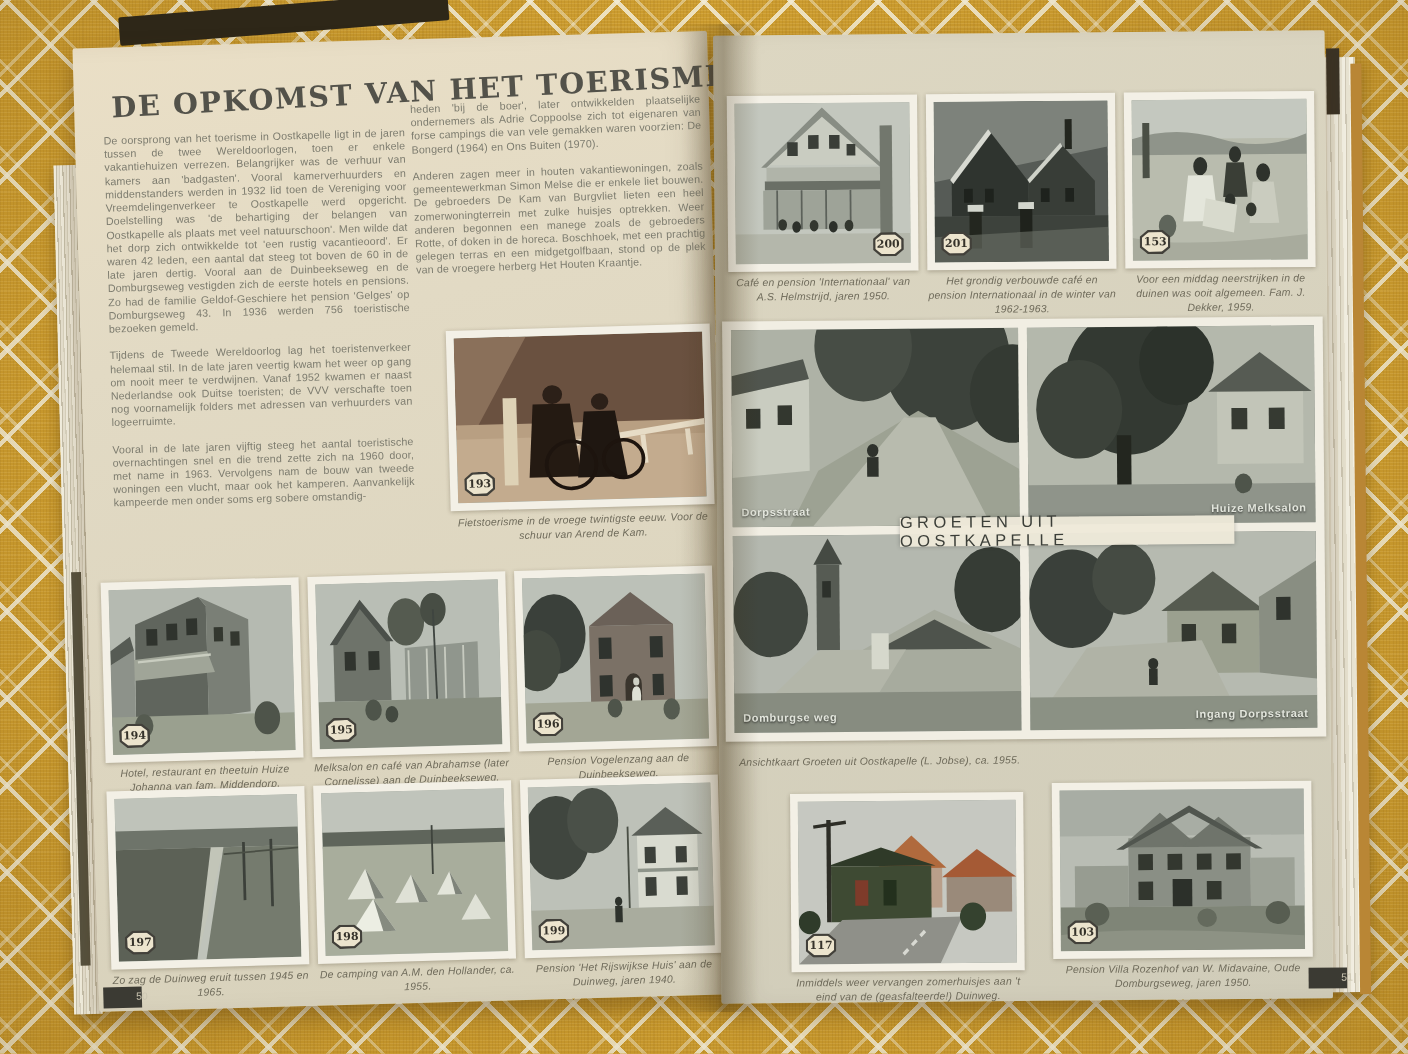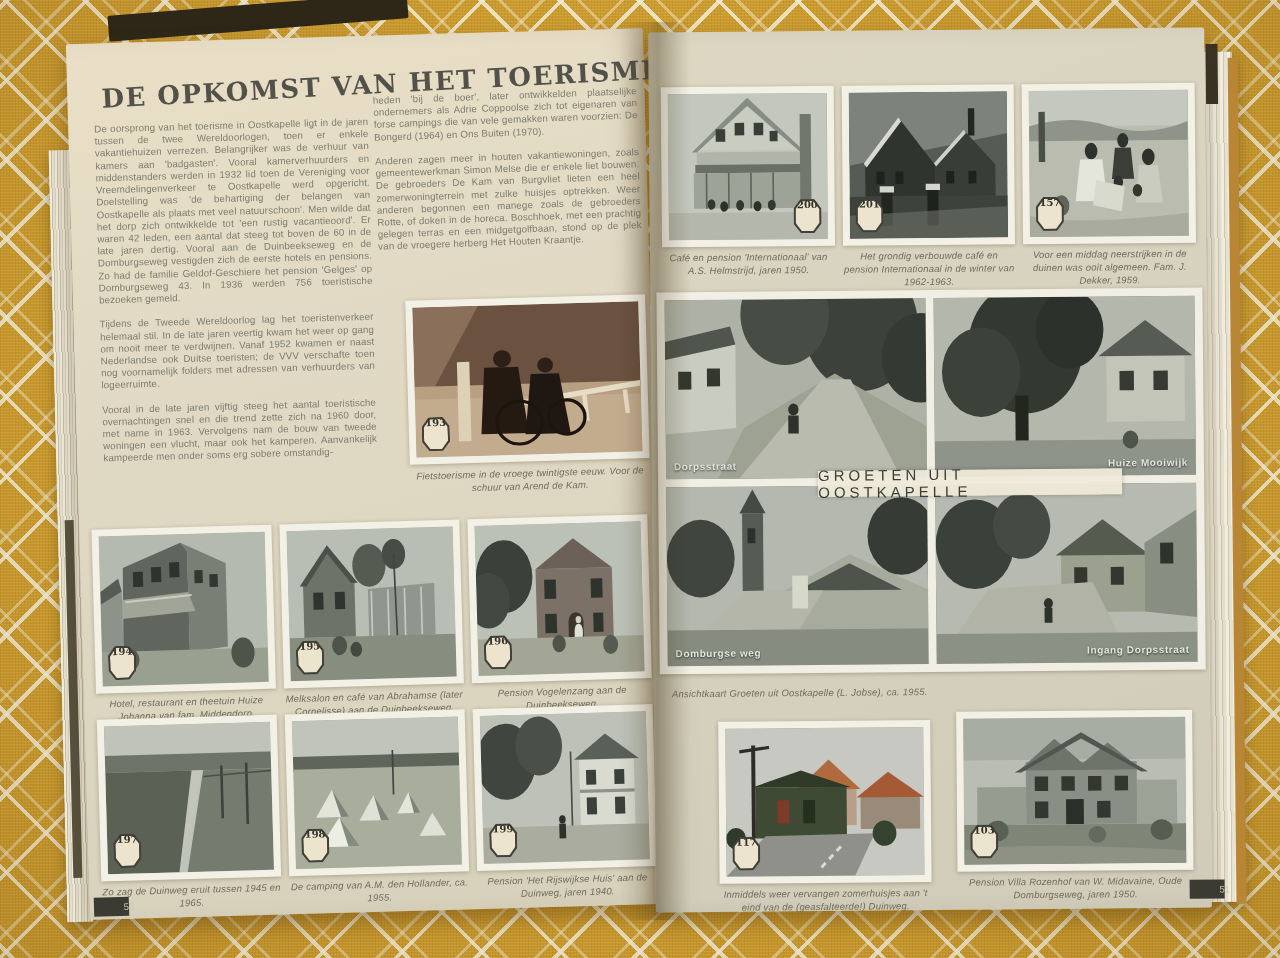--- a/index.html
+++ b/index.html
@@ -59,21 +59,21 @@
   .col2 { left:306px; top:58px; width:264px; transform:rotate(-.5deg); }
 
   .cap { font-style:italic; font-size:9.5px; color:#6f6b5b; text-align:center;
     margin-top:5px; line-height:1.35; letter-spacing:.2px; }
 
   
   .frame { background:#f3f0e6; padding:7px; box-shadow:0 1px 4px rgba(50,40,20,.3); position:relative; }
   .photo { position:relative; overflow:hidden; background:#a9afa5; }
   .photo svg { position:absolute; inset:0; width:100%; height:100%; display:block; }
 
-  .badge { position:absolute; width:28px; height:34px; display:flex; justify-content:center;
+  .badge { position:absolute; width:28px; height:22px; display:flex; align-items:center; justify-content:center;
     clip-path:polygon(26% 0,74% 0,100% 28%,100% 72%,74% 100%,26% 100%,0 72%,0 28%);
     background:#42403a; }
   .badge::before { content:""; position:absolute; inset:2px; clip-path:inherit; background:#ece4cd; }
   .badge b { position:relative; font-family:"DejaVu Serif", serif; font-size:10px; color:#35322a; font-weight:700; }
   .badge.bl { left:6px; bottom:6px;margin-top:12px; } .badge.br { right:6px; bottom:6px; }
 
   .row { position:absolute; display:flex; gap:8px; }
   .row figure { flex:1; }
   .row .photo { height:150px; }
 
@@ -398,21 +398,21 @@
               <path d="M108 55 h20 l4 30 h-28 z" fill="#3a3e36"></path>
           <circle cx="150" cy="64" r="8" fill="#2e322c"></circle>
               <path d="M138 72 h24 l6 36 h-34 z" fill="#caccbf"></path>
           <circle cx="112" cy="88" r="6" fill="#2e322c"></circle>
               <circle cx="136" cy="96" r="6" fill="#33372f"></circle>
           <polygon points="84,86 120,92 116,116 80,110" fill="#d8dacd"></polygon>
           <circle cx="40" cy="110" r="10" fill="#5f655b"></circle>
           <path d="M0 120 q60 10 200 -2 v22 h-200 z" fill="#a8ab9d"></path>
         </svg>
         <span class="badge bl">
-              <b>157</b>
+              <b>153</b>
             </span>
       </div>
         </div>
       <figcaption class="cap">Voor een middag neerstrijken in de duinen was ooit algemeen. Fam. J. Dekker, 1959.</figcaption>
     </figure>
   </div>
 
   <div class="postcard">
     <div class="pc-grid">
       <div class="pc-cell">
@@ -439,21 +439,21 @@
           <polygon points="126,40 162,16 198,40" fill="#565b53"></polygon>
           <rect x="142" y="50" width="11" height="13" fill="#363a32"></rect>
             <rect x="168" y="50" width="11" height="13" fill="#363a32"></rect>
           <circle cx="70" cy="34" r="44" fill="#333932"></circle>
             <circle cx="36" cy="50" r="30" fill="#3c423a"></circle>
             <circle cx="104" cy="22" r="26" fill="#2c322b"></circle>
           <rect x="62" y="66" width="10" height="34" fill="#23261f"></rect>
           <rect y="96" width="200" height="24" fill="#8f948a"></rect>
           <circle cx="150" cy="96" r="6" fill="#4e544a"></circle>
         </svg>
-        <span class="pc-label rb">Huize Mooiwijk</span>
+        <span class="pc-label rb">Huize Melksalon</span>
       </div>
       <div class="pc-cell">
         <svg viewBox="0 0 200 120" preserveAspectRatio="none">
           <rect width="200" height="120" fill="#b4b8af"></rect>
           <rect x="58" y="18" width="16" height="52" fill="#565b53"></rect>
           <polygon points="56,18 66,2 76,18" fill="#454a43"></polygon>
           <rect x="62" y="28" width="6" height="10" fill="#2d312b"></rect>
           <polygon points="90,70 140,46 200,70 200,96 80,96" fill="#a7ab9e"></polygon>
           <polygon points="100,70 140,52 180,70" fill="#4e534c"></polygon>
           <circle cx="26," :="" r="0" fill="none"></circle>

